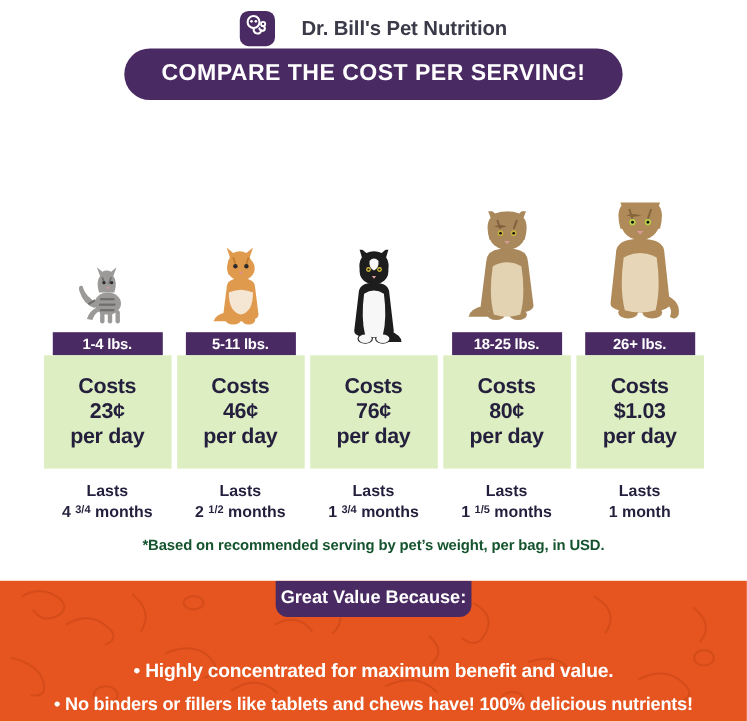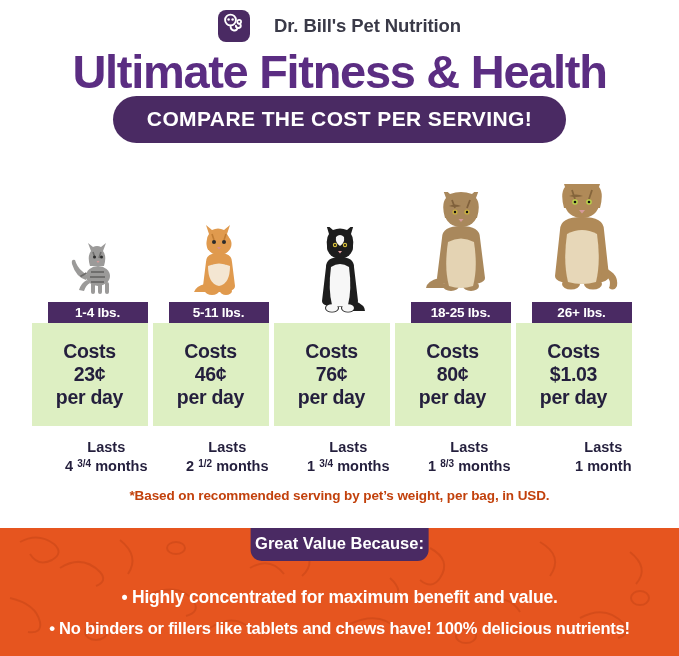--- a/index.html
+++ b/index.html
@@ -40,21 +40,21 @@
     border-radius: 26px; padding: 11px 34px 12px;
     font-size: 21px; font-weight: bold; letter-spacing: 0.4px;
     white-space: nowrap;
   }
 
   
   .cols {
     position: absolute; left: 0; top: 186px; width: 679px; height: 290px;
     display: flex; justify-content: center; align-items: flex-end; gap: 21px;
   }
-  .col { width: 100px; display: flex; flex-direction: column; align-items: flex-end; }
+  .col { width: 100px; display: flex; flex-direction: column; align-items: center; }
 
   .cat-area { height: 116px; width: 100px; display: flex; align-items: flex-end; justify-content: center; }
   .cat-area svg { display: block; }
 
   .wbar {
     width: 100px; height: 21px; background: #4a2a63; color: #fff;
     display: flex; align-items: center; justify-content: center;
     font-size: 13.5px; font-weight: bold; letter-spacing: -0.2px;
     white-space: nowrap;
   }
@@ -67,38 +67,38 @@
   .lasts {
     margin-top: 12px; text-align: center; color: #241f3d;
     font-size: 14.5px; font-weight: bold; line-height: 1.3; white-space: nowrap;
   }
   .lasts .dur { display: inline-block; }
   .frac { font-size: 10px; vertical-align: 0.42em; }
 
   
   .footnote {
     position: absolute; left: 0; top: 488px; width: 679px;
-    text-align: center; color: #c2410c;
+    text-align: center; color: #14532d;
     font-size: 13.5px; font-weight: bold; letter-spacing: -0.1px;
   }
 
   
   .band {
     position: absolute; left: 0; top: 528px; width: 679px; height: 128px;
     background: #e6551f; overflow: hidden;
   }
   .band-doodles { position: absolute; left: 0; top: 0; opacity: 0.32; }
   .badge {
     position: absolute; left: 50%; transform: translateX(-50%); top: 0;
     background: #4a2a63; color: #fff;
     border-radius: 0 0 11px 11px; padding: 6px 5px 8px;
     font-size: 16.5px; font-weight: bold; white-space: nowrap; z-index: 2;
   }
   .bullets {
-    position: absolute; left: 0; top: 59px; width: 679px; z-index: 2;
+    position: absolute; left: 0; top: 71px; width: 679px; z-index: 2;
     text-align: center; color: #ffffff;
   }
   .bullet { font-size: 17.5px; font-weight: bold; letter-spacing: -0.2px; white-space: nowrap; }
   .bullet + .bullet { margin-top: 11px; font-size: 16.5px; text-align: center; }
 </style>
 </head>
 <body>
 
 <div class="page">
 
@@ -109,21 +109,20 @@
         <circle cx="10.6" cy="9.4" r="1.25" fill="#fff"></circle>
         <circle cx="14.6" cy="9.4" r="1.25" fill="#fff"></circle>
         <path d="M12.5 15.6 C12.5 22 19 21.5 19.6 17.6" fill="none" stroke="#fff" stroke-width="1.9" stroke-linecap="round"></path>
         <path d="M20.3 13.6 C23.6 13.6 23.6 18 20.3 18 C18.6 18 17.9 16.6 17.9 15.8" fill="none" stroke="#fff" stroke-width="1.9" stroke-linecap="round"></path>
         <circle cx="21.2" cy="11.8" r="1.9" fill="none" stroke="#fff" stroke-width="1.7"></circle>
       </svg>
     </div>
     <div class="brand-name">Dr. Bill's Pet Nutrition</div>
   </div>
 
-  <div class="headline">Ultimate Fitness &amp; Health</div>
 
   <div class="pill-wrap">
     <div class="pill">COMPARE THE COST PER SERVING!</div>
   </div>
 
   <div class="cols">
 
     <div class="col">
       <div class="cat-area">
         <svg width="76" height="72" viewBox="0 0 76 72">
@@ -257,21 +256,21 @@
         </svg>
       </div>
       <div class="wbar">18-25 lbs.</div>
       <div class="green">
         <div class="ln">Costs</div>
         <div class="ln">80¢</div>
         <div class="ln">per day</div>
       </div>
       <div class="lasts">
         <div>Lasts</div>
-        <div class="dur"><span>1</span> <span class="frac">8/3</span> <span>months</span></div>
+        <div class="dur"><span>1</span> <span class="frac">1/5</span> <span>months</span></div>
       </div>
     </div>
 
     <div class="col">
       <div class="cat-area">
         <svg width="90" height="118" viewBox="0 0 90 118">
           <g fill="#b08a58">
             <path d="M27 24 q-4 -15 1 -21 l-4 -12 9 8 q12 -4 24 0 l9 -8 -4 12 q5 6 1 21z"></path>
             <ellipse cx="45" cy="20" rx="17" ry="14"></ellipse>
             <path d="M23 46 q0 -13 22 -13 q22 0 22 13 l5 46 q0 8 -27 8 q-27 0 -27 -8z"></path>

